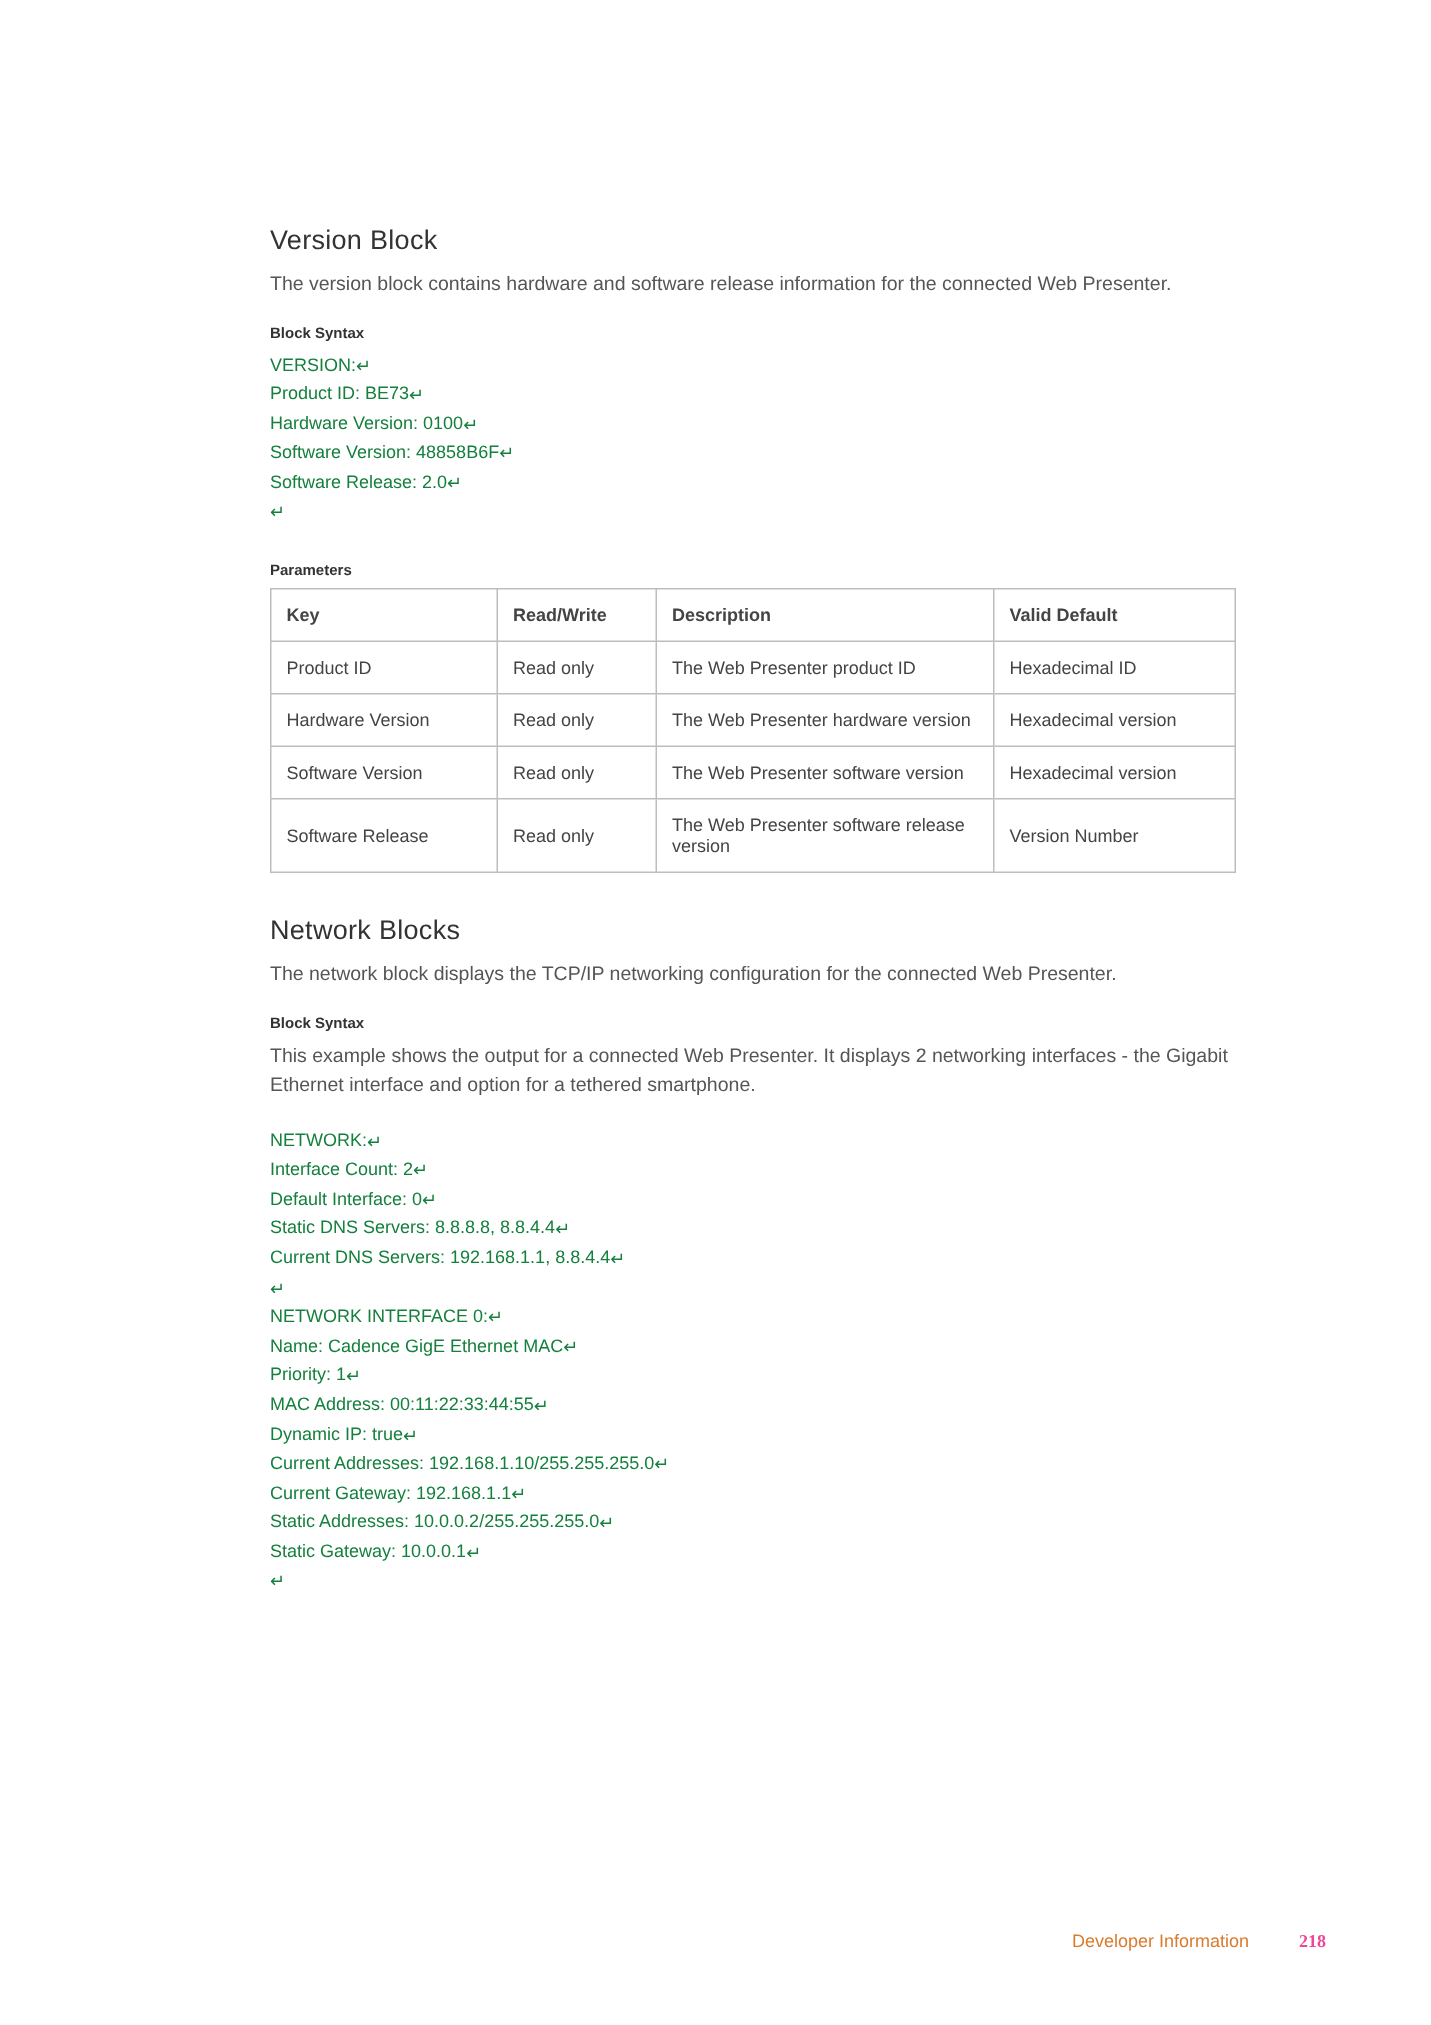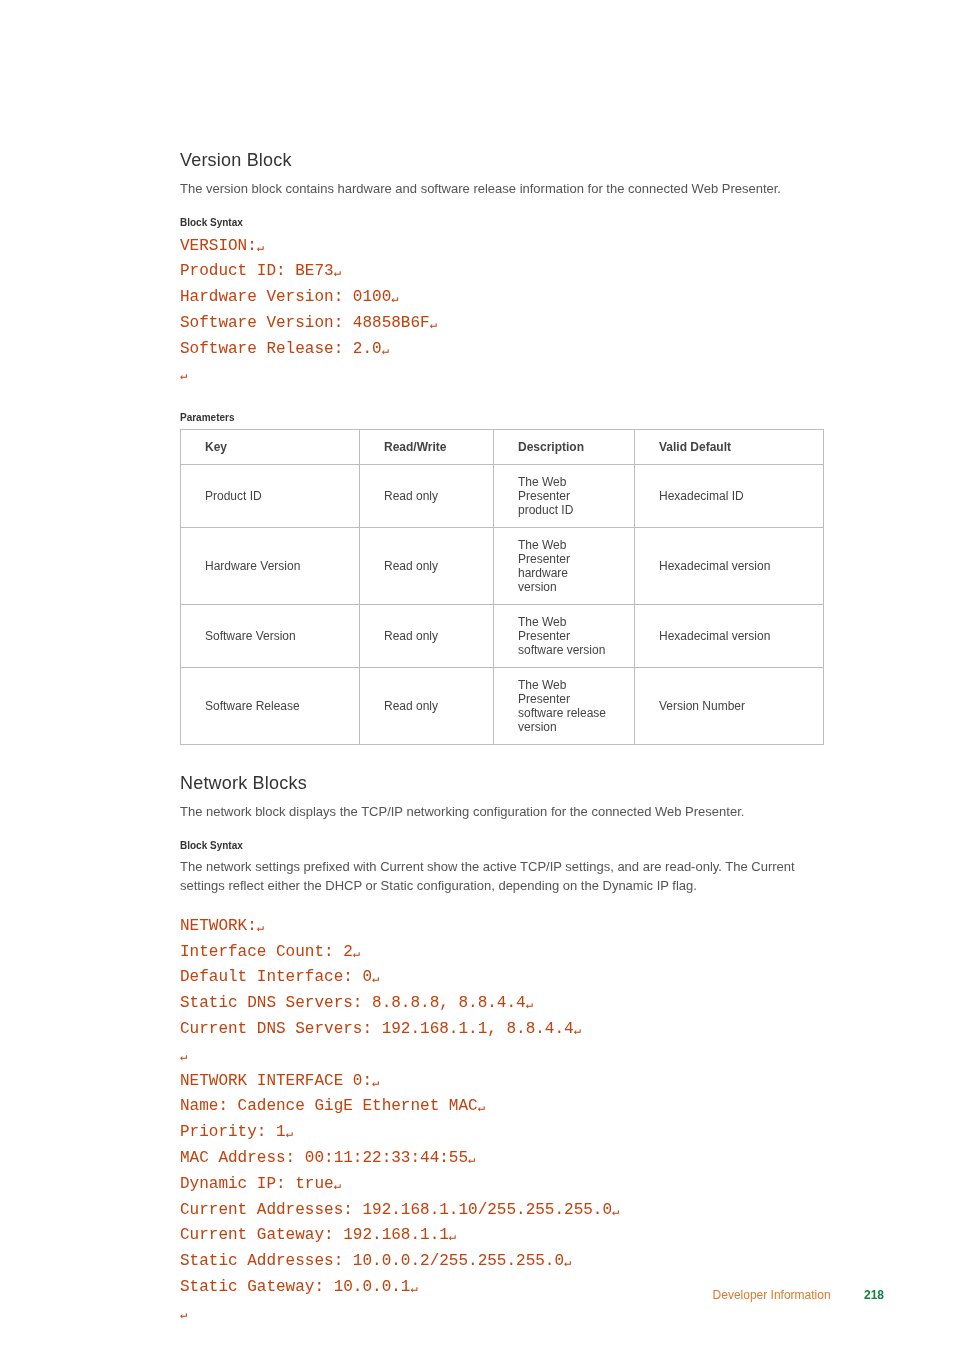--- a/index.html
+++ b/index.html
@@ -33,44 +33,44 @@
     color: #555555;
     margin: 0 0 18px 0;
   }
   .h3 {
     font-size: 10px;
     font-weight: 700;
     color: #333333;
     margin: 0 0 6px 0;
   }
   .code {
-    font-family: Liberation Mono, monospace;
-    font-size: 16px;
-    color: #c2410c;
+    font-family: Liberation Sans, sans-serif;
+    font-size: 12px;
+    color: #15803d;
     line-height: 1.55;
     margin: 0 0 24px 0;
     white-space: pre;
   }
   .cr {
     display: inline-block;
     vertical-align: -1px;
   }
   .cr::after{
     content:"↵";
     font-size:12px;
   }
   table.params {
     border-collapse: collapse;
     width: 100%;
     margin: 2px 0 28px 0;
     font-size: 12px;
   }
   table.params th, table.params td {
     border: 1px solid #bdbdbd;
-    padding: 10px 24px;
+    padding: 10px 10px;
     text-align: left;
     vertical-align: middle;
     color: #444444;
   }
   table.params th {
     font-weight: 700;
     background: #ffffff;
   }
   .col-key { width: 130px; }
   .col-rw  { width: 85px; }
@@ -82,21 +82,22 @@
     right: 70px;
     font-size: 12px;
     color: #7a7a7a;
   }
   .footer .title {
     color: #d97b2b;
     margin-right: 30px;
   }
   .footer .page-num {
     font-weight: 700;
-    color: #15803d;
+    color: #ec4899;
+    font-family: Liberation Serif, serif;
   }
 </style>
 </head>
 <body>
 
 <div class="page">
 
   <div class="h2">Version Block</div>
   <p class="body">The version block contains hardware and software release information for the connected Web Presenter.</p>
 
@@ -138,21 +139,21 @@
           <td>The Web Presenter software release version</td>
           <td>Version Number</td>
         </tr>
       </tbody>
   </table>
 
   <div class="h2">Network Blocks</div>
   <p class="body">The network block displays the TCP/IP networking configuration for the connected Web Presenter.</p>
 
   <div class="h3">Block Syntax</div>
-  <p class="body">The network settings prefixed with Current show the active TCP/IP settings, and are read-only. The Current settings reflect either the DHCP or Static configuration, depending on the Dynamic IP flag.</p>
+  <p class="body">This example shows the output for a connected Web Presenter. It displays 2 networking interfaces - the Gigabit Ethernet interface and option for a tethered smartphone.</p>
 
   <div class="code" id="code2"><div><span>NETWORK:</span><span class="cr"></span></div><div><span>Interface Count: 2</span><span class="cr"></span></div><div><span>Default Interface: 0</span><span class="cr"></span></div><div><span>Static DNS Servers: 8.8.8.8, 8.8.4.4</span><span class="cr"></span></div><div><span>Current DNS Servers: 192.168.1.1, 8.8.4.4</span><span class="cr"></span></div><div><span></span><span class="cr"></span></div><div><span>NETWORK INTERFACE 0:</span><span class="cr"></span></div><div><span>Name: Cadence GigE Ethernet MAC</span><span class="cr"></span></div><div><span>Priority: 1</span><span class="cr"></span></div><div><span>MAC Address: 00:11:22:33:44:55</span><span class="cr"></span></div><div><span>Dynamic IP: true</span><span class="cr"></span></div><div><span>Current Addresses: 192.168.1.10/255.255.255.0</span><span class="cr"></span></div><div><span>Current Gateway: 192.168.1.1</span><span class="cr"></span></div><div><span>Static Addresses: 10.0.0.2/255.255.255.0</span><span class="cr"></span></div><div><span>Static Gateway: 10.0.0.1</span><span class="cr"></span></div><div><span></span><span class="cr"></span></div></div>
 
 </div>
 
 <div class="footer">
   <span class="title">Developer Information</span>
   <span class="page-num">218</span>
 </div>
 

